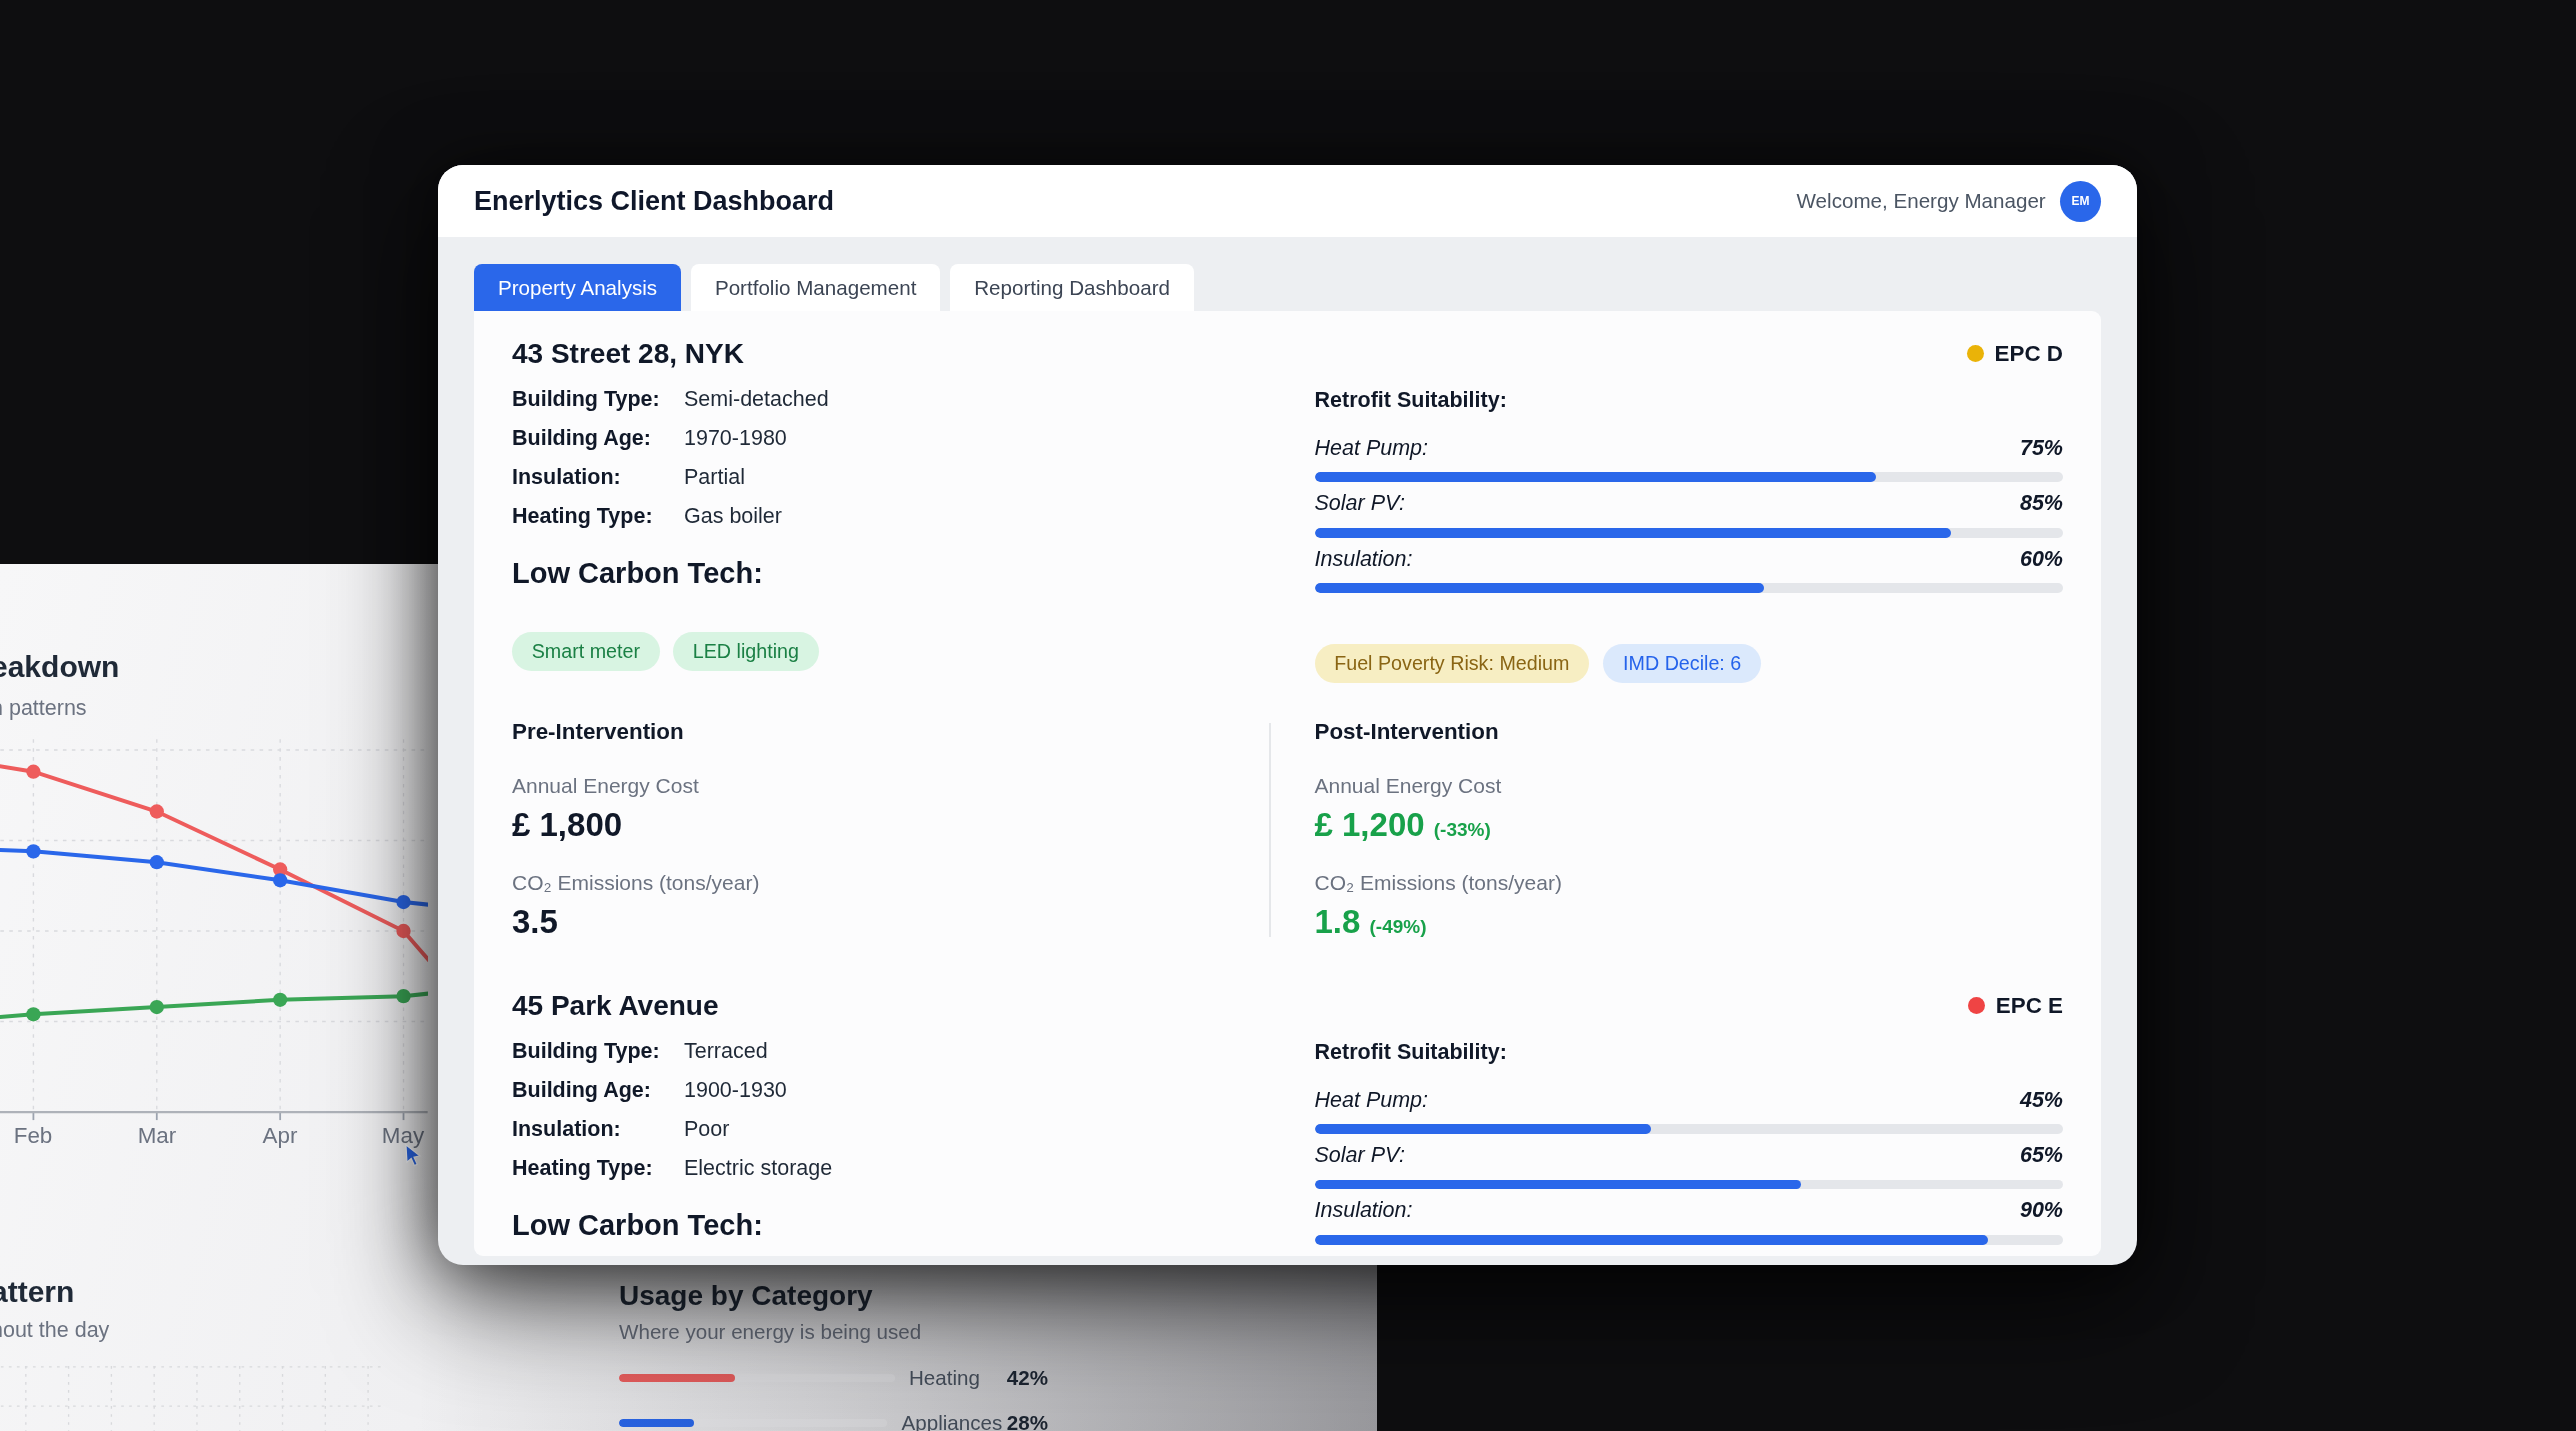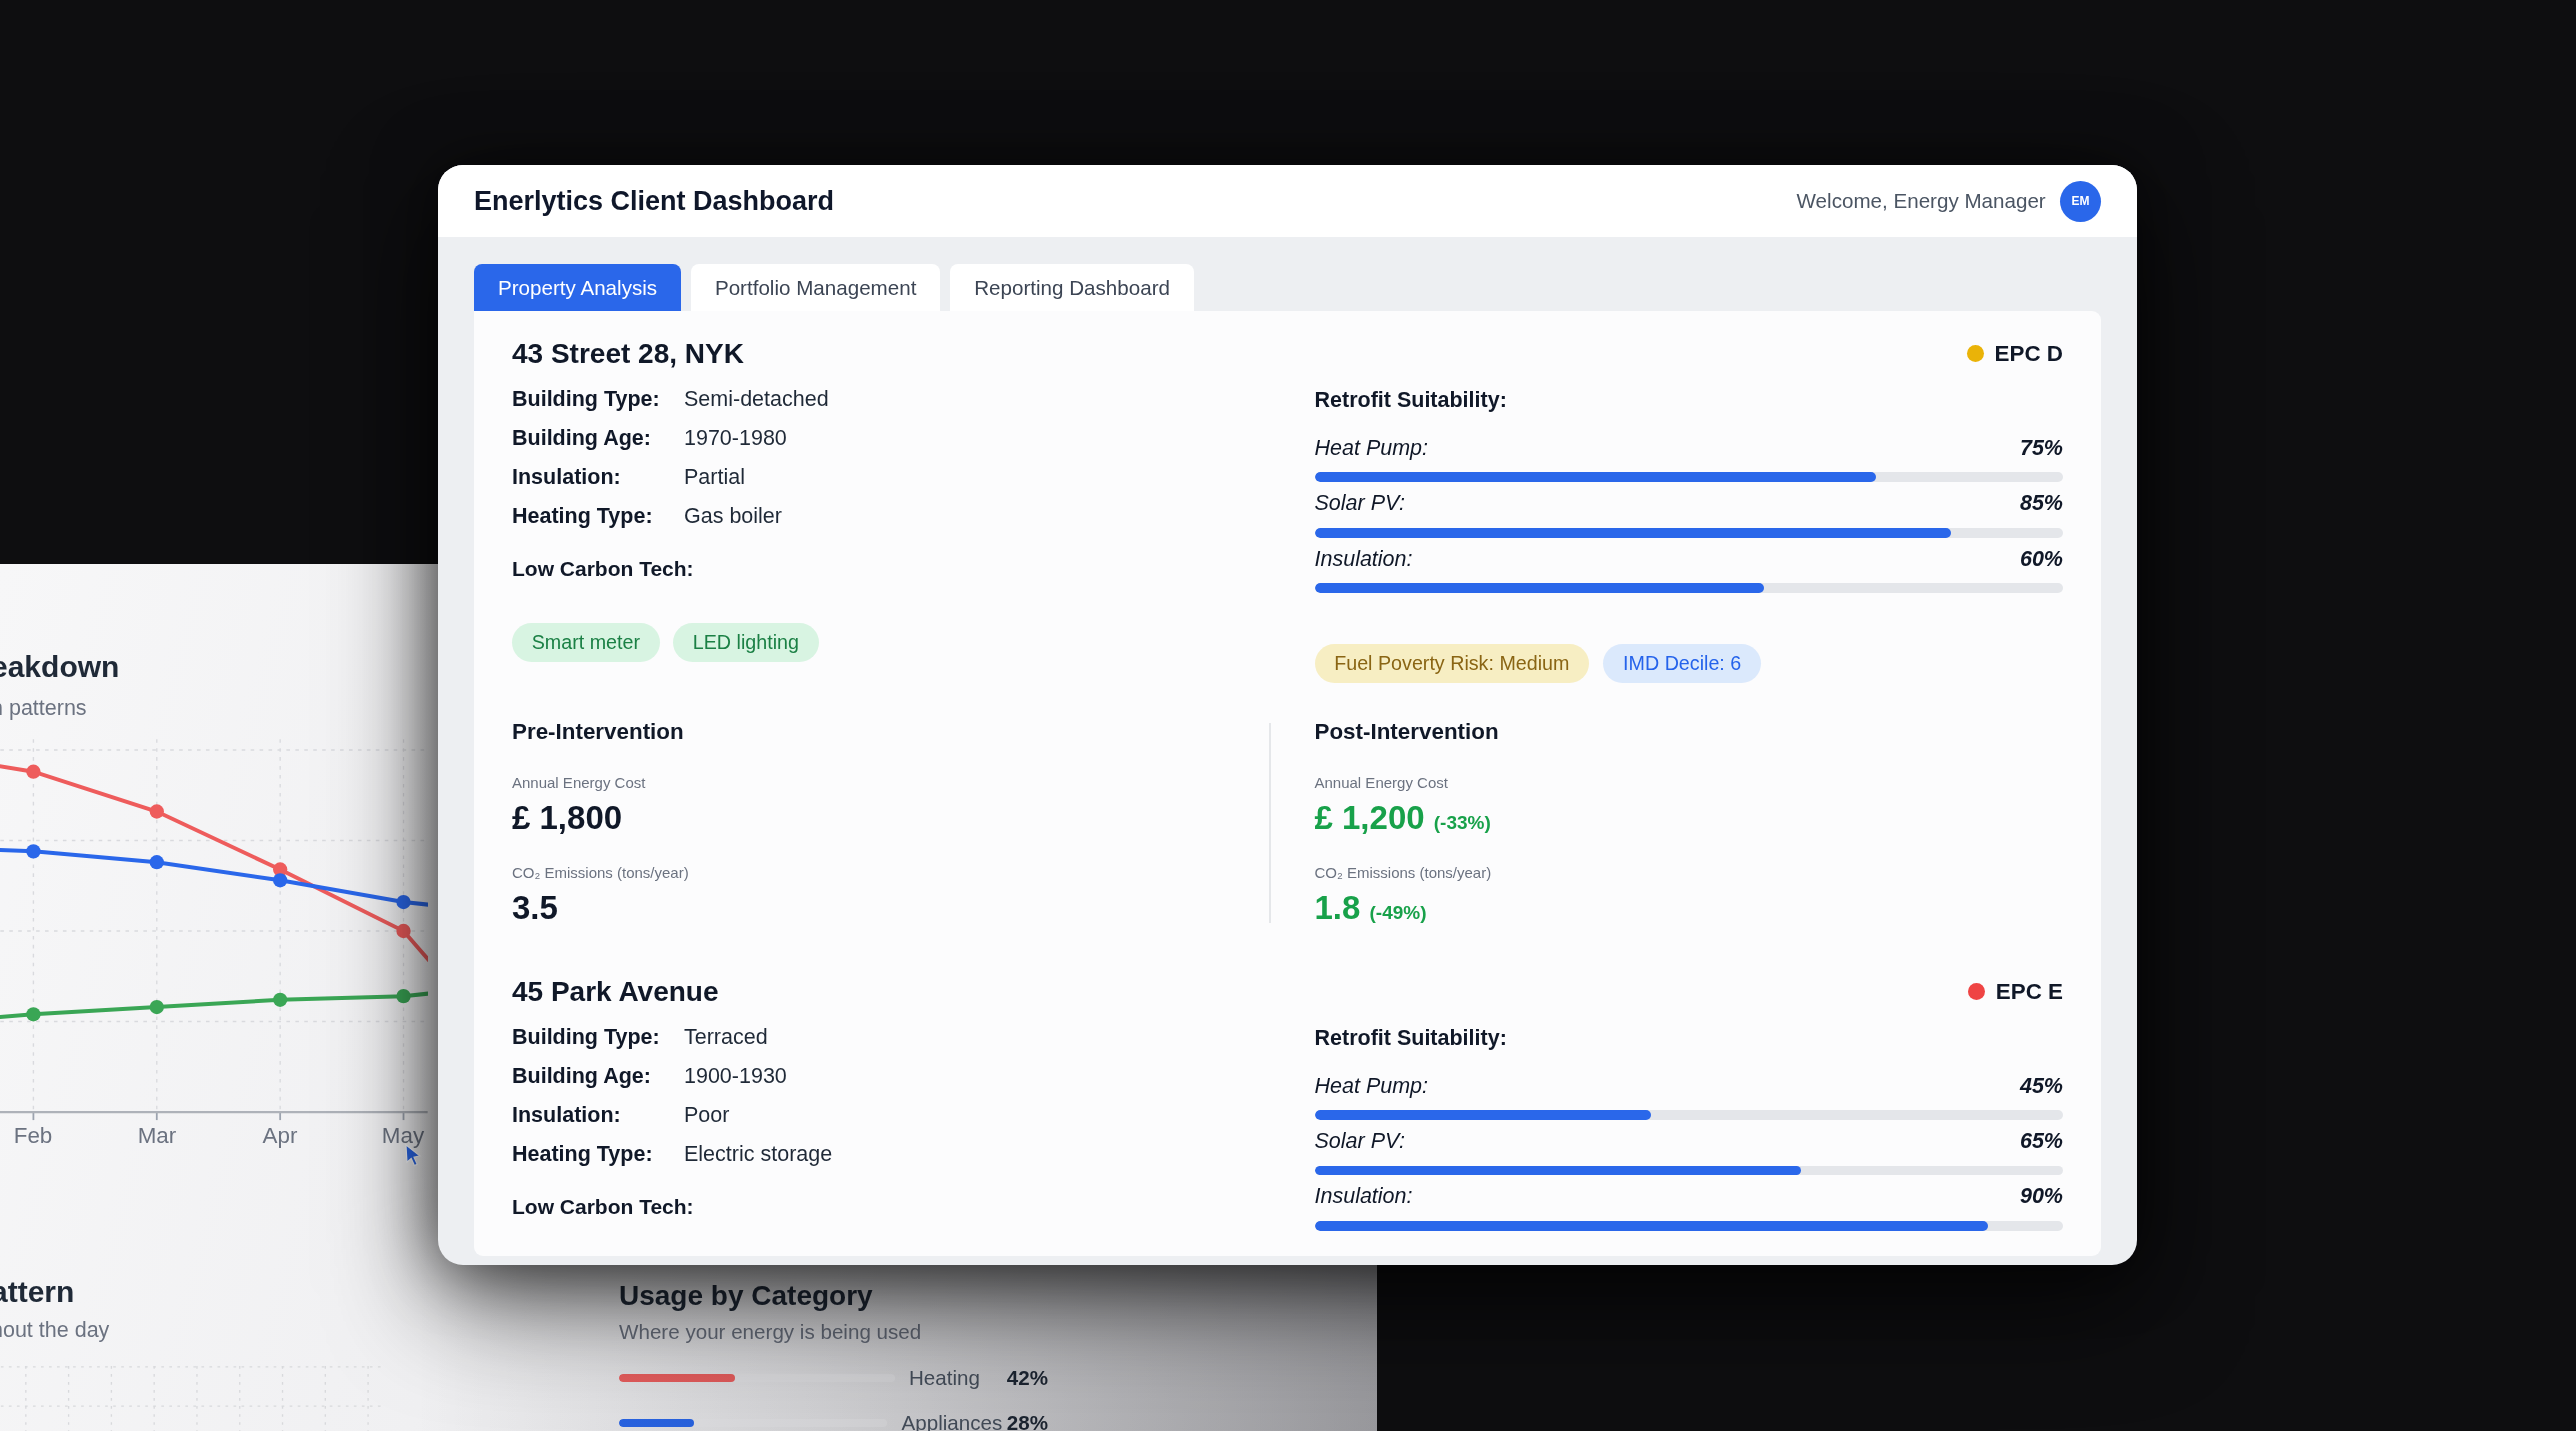--- a/index.html
+++ b/index.html
@@ -56,37 +56,37 @@
 
   .prop-header { display:flex; justify-content:space-between; align-items:center; padding-top:3.6px; margin-bottom:18px; }
   .prop-name { font-size:28px; font-weight:700; color:#101828; }
   .epc { display:flex; align-items:center; gap:10.7px; font-size:22.4px; font-weight:700; color:#101828; }
   .epc-dot { width:17px; height:17px; border-radius:50%; }
 
   .prop-grid { display:grid; grid-template-columns:1fr 1fr; column-gap:54px; }
   .detail-row { display:flex; margin-bottom:16px; font-size:21.5px; line-height:23px; }
   .detail-row .dl { width:172px; font-weight:700; color:#101828; }
   .detail-row .dv { color:#1f2937; }
-  .sec-label { margin-top:29px; font-size:21px; font-weight:700; color:#101828; }
+  .sec-label { margin-top:29px; font-size:29px; font-weight:700; color:#101828; }
   .tags { display:flex; gap:13.4px; margin-top:14.3px; }
   .pill { font-size:19.7px; padding:8px 19.7px; border-radius:894px; white-space:nowrap;margin-top:28px; }
   .pill.green { background:var(--tag-green-bg,#d8f4e2); color:var(--tag-green-fg,#1b8045); }
 
   .rf-heading { font-size:21.5px; font-weight:700; color:#101828; margin-bottom:23px; }
   .rf-row { margin-bottom:9px;font-style:italic; }
   .rf-line { display:flex; justify-content:space-between; font-size:21.5px; color:#101828; margin-bottom:11.6px; }
   .rf-line .pct { font-weight:700; }
   .track { height:9.8px; border-radius:5.4px; background:#e4e6ea; overflow:hidden; }
   .fill { height:100%; border-radius:5.4px; background:var(--accent,#2a67ea); }
   .risk-badges { display:flex; gap:14.3px; margin-top:23px; }
 
   .comparison { position:relative; display:grid; grid-template-columns:1fr 1fr; column-gap:54px; margin-top:36px; }
   .comparison::before { content:''; position:absolute; left:757px; top:3.6px; bottom:3.6px; width:1.8px; background:#e5e7ea; }
   .cmp-heading { font-size:22.4px; font-weight:700; color:#101828; margin-bottom:29px; }
-  .metric-label { font-size:15px; color:#6b7280; margin-bottom:8px; }
+  .metric-label { font-size:21px; color:#6b7280; margin-bottom:8px; }
   .metric-value { font-size:33px; font-weight:700; color:#101828; }
   .metric-value.green { color:var(--green-value,#18a14a); }
   .delta { font-size:19px; font-weight:700;margin-top:45px; }
   .metric + .metric { margin-top:27px; }
 
   .prop-block.second { margin-top:45px; }
 </style>
 </head>
 <body>
 

